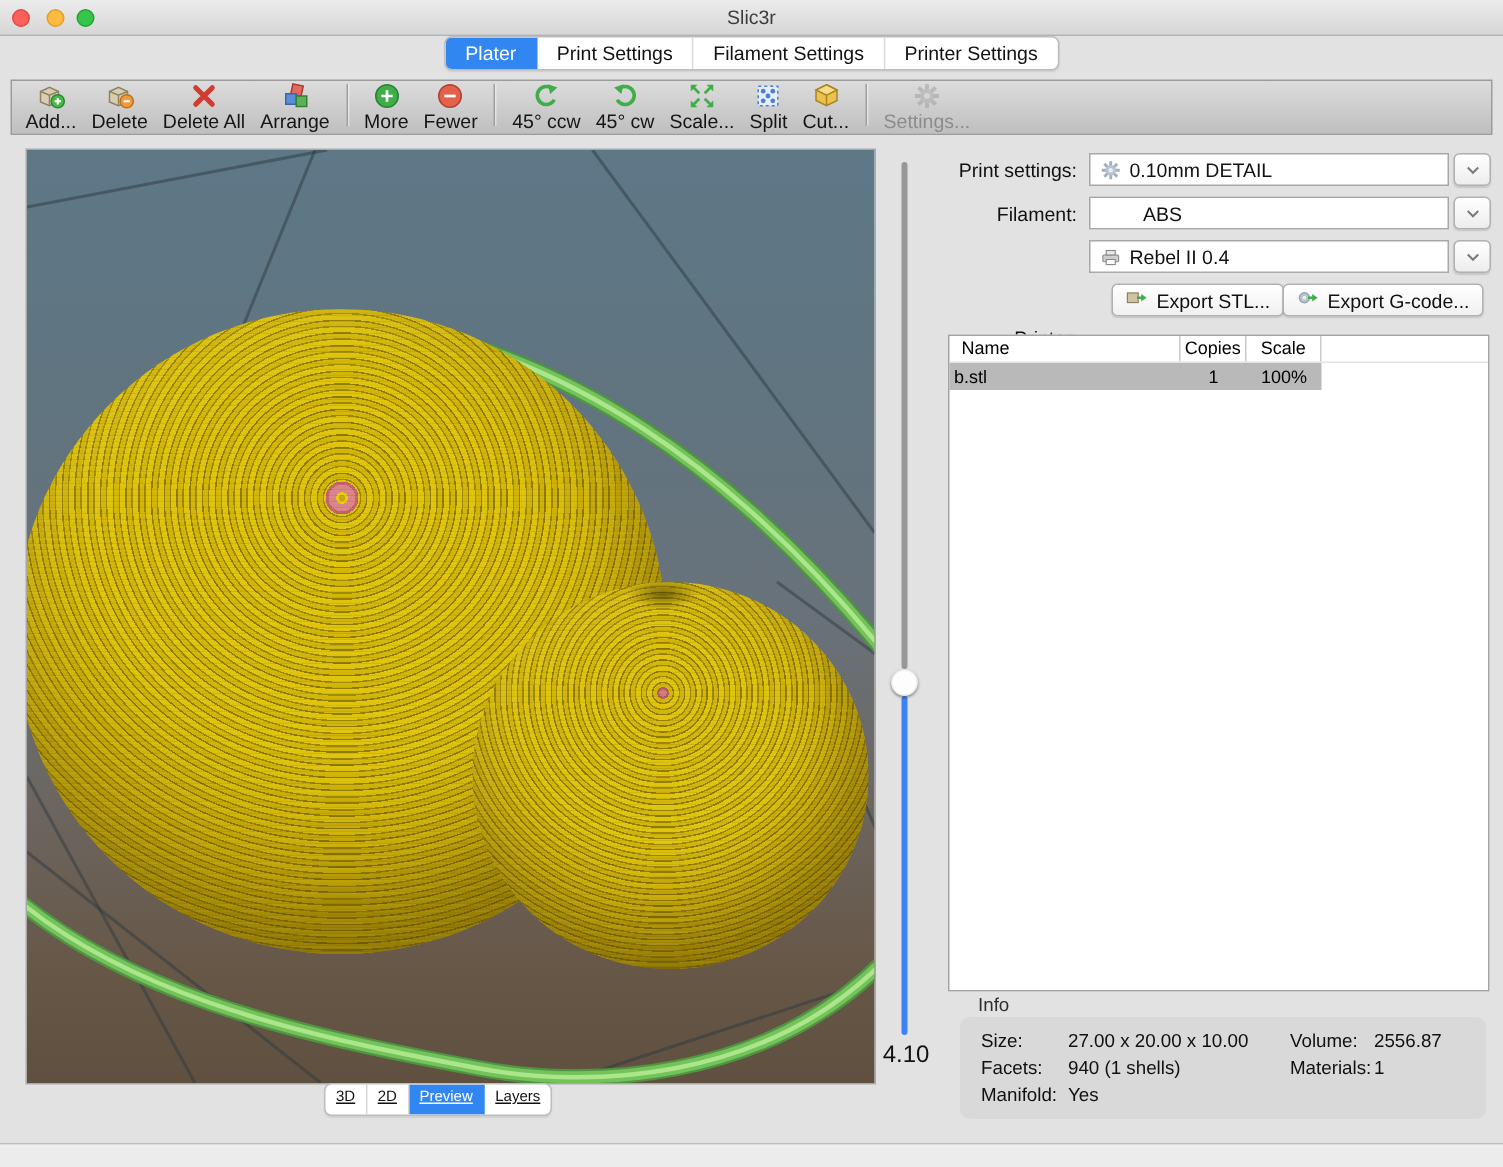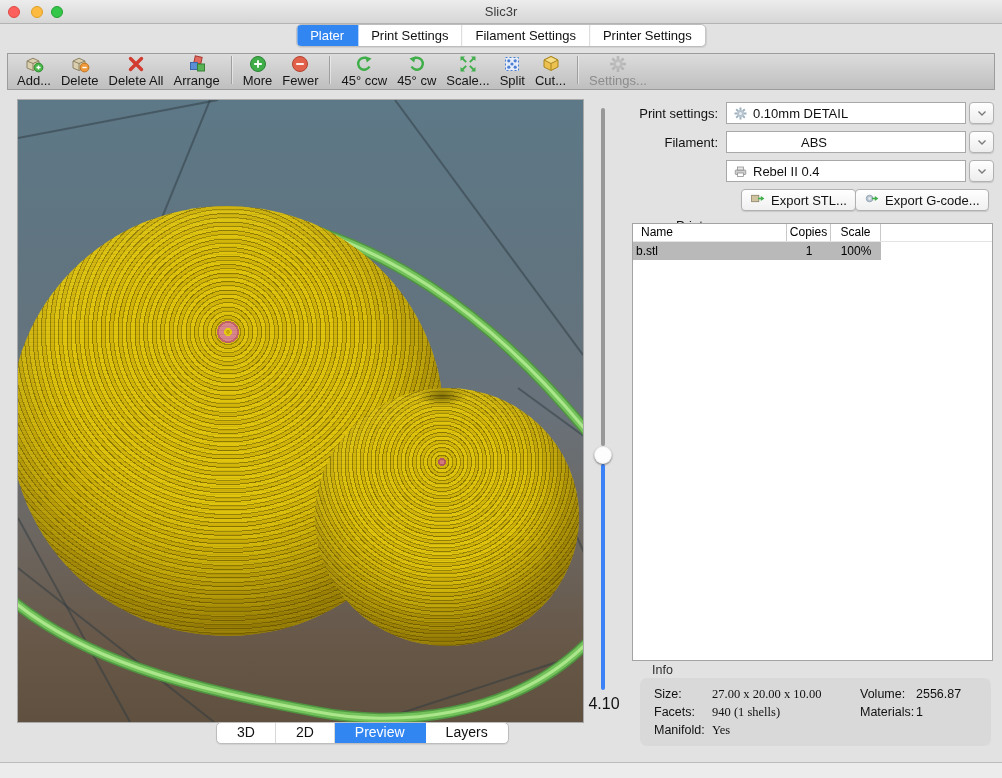--- a/index.html
+++ b/index.html
@@ -17,21 +17,21 @@
 
   
   .seg{display:flex;background:#fff;border:1px solid #bdbdbd;border-radius:5px;overflow:hidden;
        box-shadow:0 1px 1px rgba(0,0,0,.08);}
   .seg .seg-item{font-size:13px;line-height:21px;padding:0 13px;color:#111;
        border-right:1px solid #d8d8d8;white-space:nowrap;}
   .seg .seg-item:last-child{border-right:none;}
   .seg .sel{background:#3286f2;color:#fff;border-right-color:#3286f2;}
   .seg-top{position:absolute;top:24px;left:50%;transform:translateX(-50%);}
   .seg-bottom{position:absolute;left:216px;top:722px;height:20px;}
-  .seg-bottom .seg-item{font-size:14px;line-height:18px;padding:0 20px;}
+  .seg-bottom .seg-item{font-size:10px;line-height:18px;padding:0 7px;text-decoration:underline;}
 
   
   .toolbar{position:absolute;left:7px;right:7px;top:53px;height:37px;box-sizing:border-box;
            background:linear-gradient(#dcdcdc,#bfbfbf);border:1px solid #9c9c9c;
            display:flex;align-items:flex-end;padding:0 4px 2px 4px;}
   .tb-item{display:flex;flex-direction:column;align-items:center;justify-content:flex-end;
            padding:0 5px;height:34px;}
   .tb-item .ticon{height:20px;display:flex;align-items:center;}
   .tb-item .tlabel{font-size:13px;color:#151515;line-height:12px;margin-top:1px;white-space:nowrap;}
   .tb-item.disabled .tlabel{color:#8c8c8c;}
@@ -71,21 +71,21 @@
   .sl-bottom{position:absolute;left:7px;top:356px;width:4px;height:226px;background:#3b82f7;border-radius:2px;}
   .sl-thumb{position:absolute;left:0;top:338px;width:18px;height:18px;border-radius:50%;
             background:#fdfdfd;box-shadow:0 1px 2px rgba(0,0,0,.45), inset 0 0 0 1px rgba(0,0,0,.08);}
   .slider-value{position:absolute;left:584px;top:695px;width:40px;text-align:center;font-size:16px;color:#111;}
 
   
   .fld-label{position:absolute;right:284px;width:150px;text-align:right;font-size:13px;color:#111;}
   .combo{position:absolute;left:726px;width:240px;height:22px;background:#fff;border:1px solid #a8a8a8;
          box-sizing:border-box;display:flex;align-items:center;font-size:13px;color:#111;}
   .combo .cicon{margin:0 5px 0 6px;display:flex;}
-  .combo.center-text{padding-left:74px;text-align:center;}
+  .combo.center-text{padding-left:35px;text-align:center;}
   .drop-btn{position:absolute;left:969px;width:25px;height:22px;border-radius:4px;box-sizing:border-box;
             background:linear-gradient(#ffffff,#ededed);border:1px solid #b1b1b1;
             display:flex;align-items:center;justify-content:center;box-shadow:0 1px 1px rgba(0,0,0,.12);}
   .btn{position:absolute;height:22px;border-radius:4px;box-sizing:border-box;
        background:linear-gradient(#ffffff,#f0f0f0);border:1px solid #b1b1b1;
        display:flex;align-items:center;font-size:13px;color:#111;padding:0 8px;gap:5px;
        box-shadow:0 1px 1px rgba(0,0,0,.12);white-space:nowrap;}
 
   
   .table{position:absolute;left:632px;top:223px;width:361px;height:438px;background:#fff;
@@ -101,21 +101,21 @@
   .td-name{width:154px;padding-left:3px;box-sizing:border-box;}
   .td-copies{width:44px;text-align:center;}
   .td-scale{width:50px;text-align:center;}
 
   
   .info-title{position:absolute;left:652px;top:663px;font-size:12.5px;color:#2e2e2e;}
   .info-box{position:absolute;left:640px;top:678px;width:351px;height:68px;background:#d9d9d9;
             border-radius:7px;font-size:12.5px;color:#111;}
   .info-box span{position:absolute;white-space:nowrap;}
   .ir1{top:9px;} .ir2{top:27px;} .ir3{top:45px;}
-  .ic1l{left:14px;} .ic1v{left:72px;font-family:Liberation Serif, serif;} .ic2l{left:220px;} .ic2v{left:276px;}
+  .ic1l{left:14px;} .ic1v{left:72px;} .ic2l{left:220px;} .ic2v{left:276px;}
 
   
   .footer-line{position:absolute;left:0;right:0;top:762px;height:1px;background:#bcbcbc;}
   .footer{position:absolute;left:0;right:0;top:763px;bottom:0;background:#ececec;}
 </style>
 </head>
 <body>
 
 <div class="app">
 

